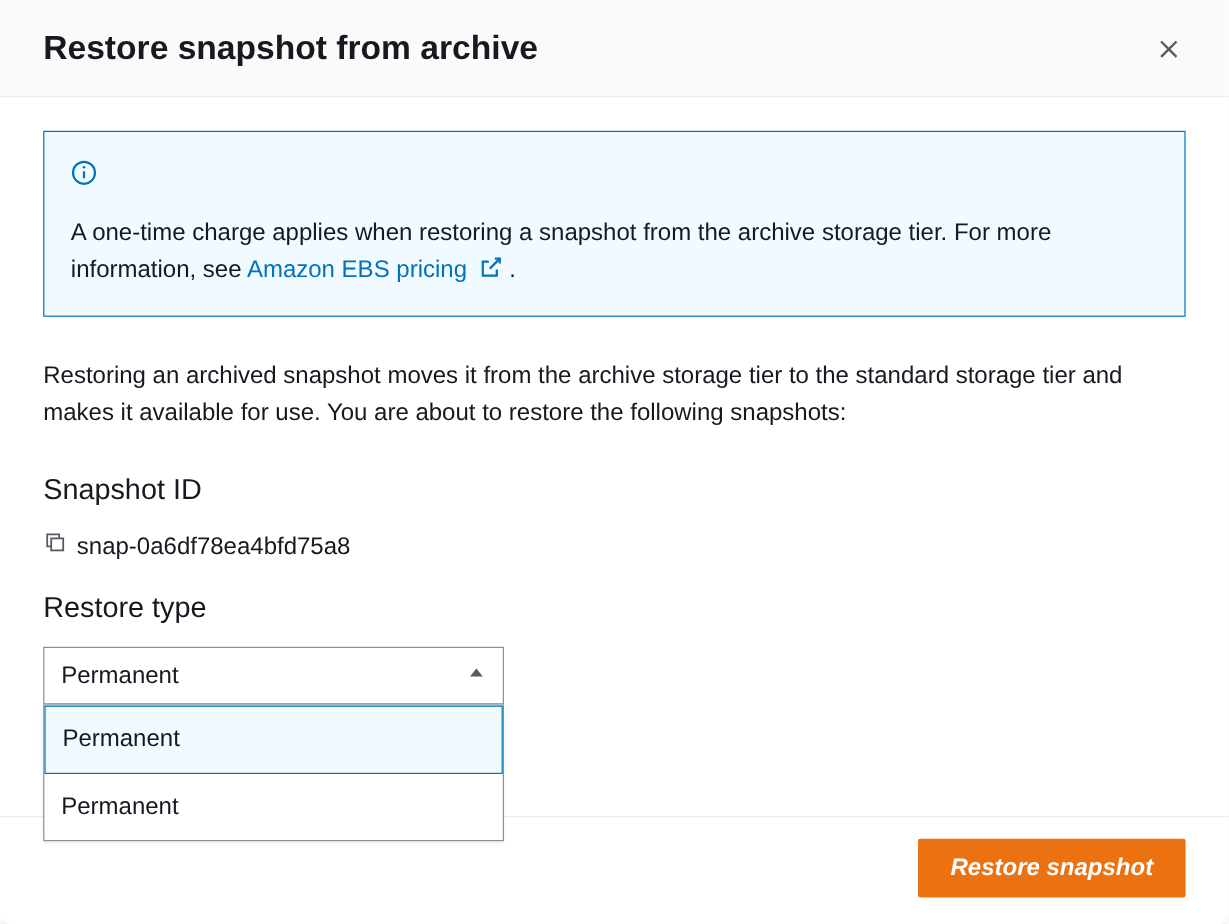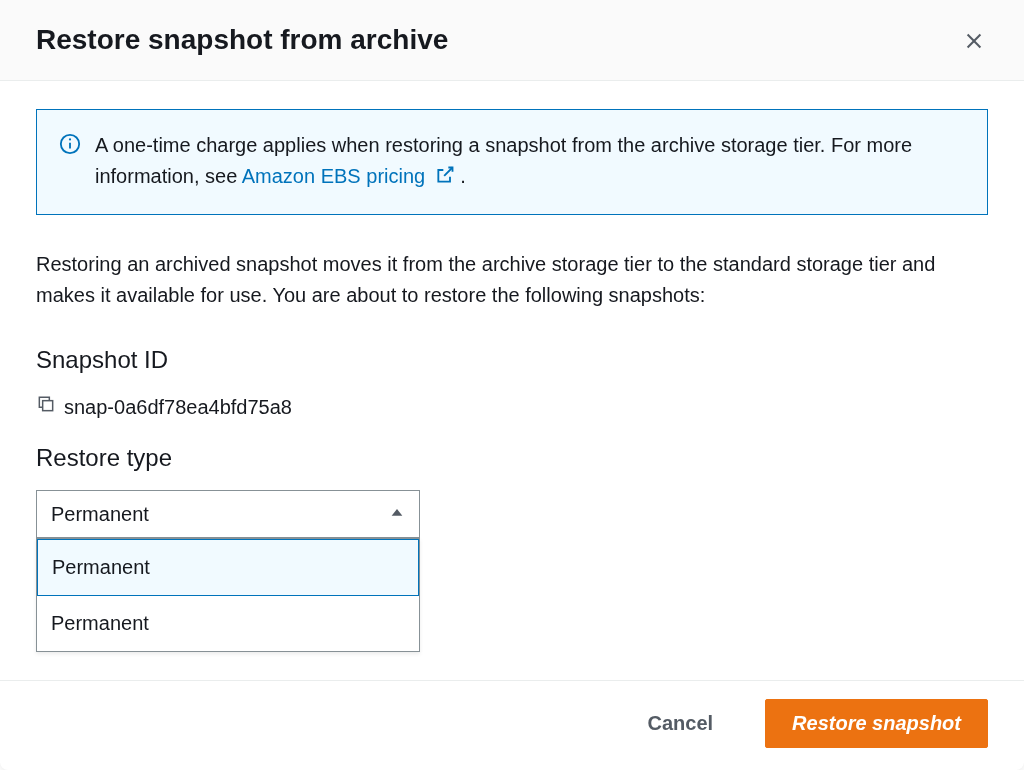--- a/index.html
+++ b/index.html
@@ -52,20 +52,21 @@
       color: #16191f;
     }
     .alert {
       display: flex;
       align-items: flex-start;
       gap: 14px;
       border: 1px solid #0073bb;
       background: #f1faff;
       padding: 20px 22px;
       margin-bottom: 34px;
+      flex-direction: column;
     }
     .alert-icon {
       flex-shrink: 0;
       color: #0073bb;
       margin-top: 3px;
     }
     .alert-icon svg { width: 22px; height: 22px; }
     .alert-text {
       font-size: 20px;
       color: #16191f;
@@ -248,17 +249,16 @@
         <div class="select-dropdown">
           <div class="select-option selected">Permanent</div>
           <div class="select-option">Permanent</div>
         </div>
       </div>
     </div>
 
   </div>
 
   <div class="dialog-footer">
-    <button class="btn btn-cancel">Cancel</button>
     <button class="btn btn-primary">Restore snapshot</button>
   </div>
 
 </div>
 
 </body></html>

